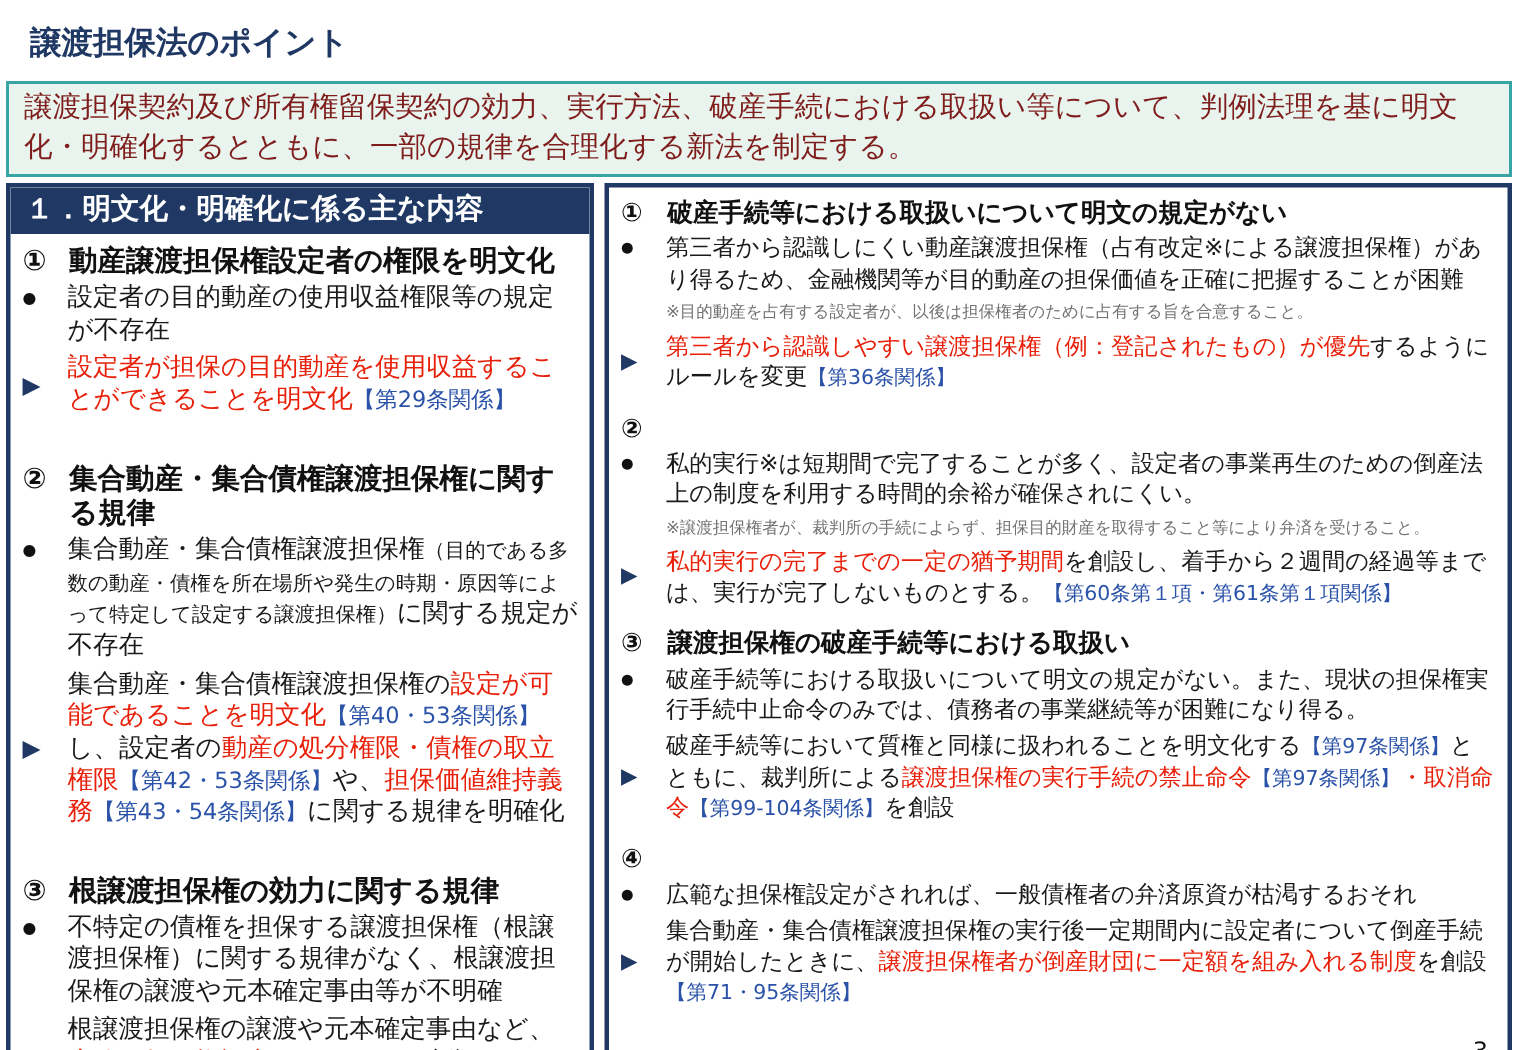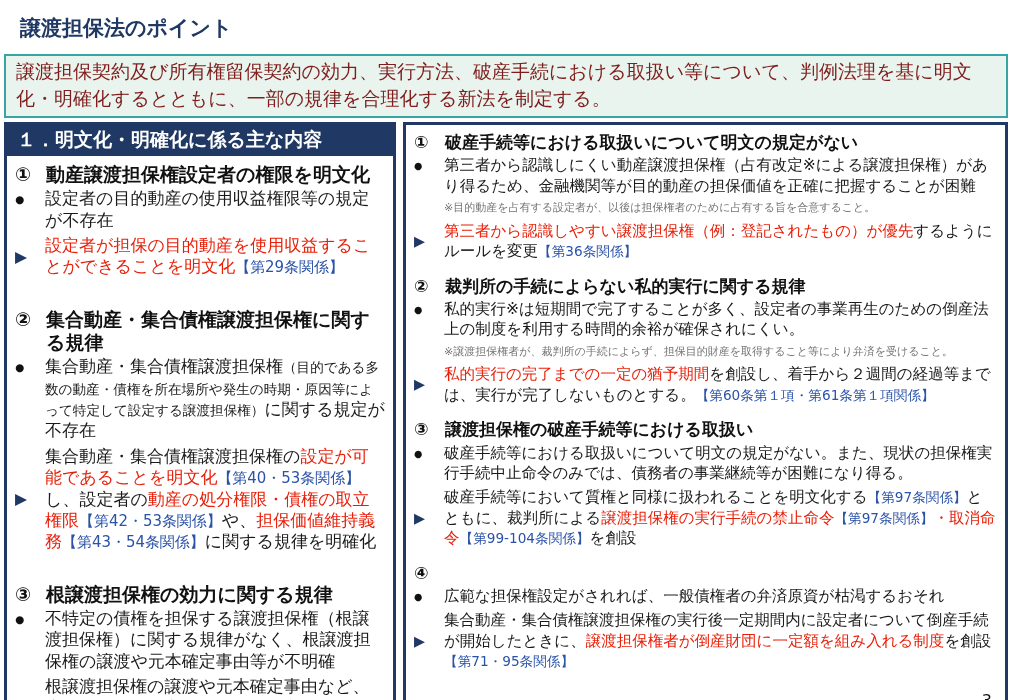--- a/index.html
+++ b/index.html
@@ -150,21 +150,20 @@
               <span class="runs"><span>※目的動産を占有する設定者が、以後は担保権者のために占有する旨を合意すること。</span></span>
             </div>
             <div class="item arrow">
               <span class="marker">▶</span>
               <span class="runs"><span class="red">第三者から認識しやすい譲渡担保権（例：登記されたもの）が優先</span><span>するようにルールを変更</span><span class="blue">【第36条関係】</span></span>
             </div>
           </div>
           <div class="section">
             <div class="section-title">
               <span class="sec-num">②</span>
-              <span class="sec-title-text">裁判所の手続によらない私的実行に関する規律</span>
             </div>
             <div class="item bullet">
               <span class="marker">●</span>
               <span class="runs"><span>私的実行※は短期間で完了することが多く、設定者の事業再生のための倒産法上の制度を利用する時間的余裕が確保されにくい。</span></span>
             </div>
             <div class="item note">
               <span class="runs"><span>※譲渡担保権者が、裁判所の手続によらず、担保目的財産を取得すること等により弁済を受けること。</span></span>
             </div>
             <div class="item arrow">
               <span class="marker">▶</span>

